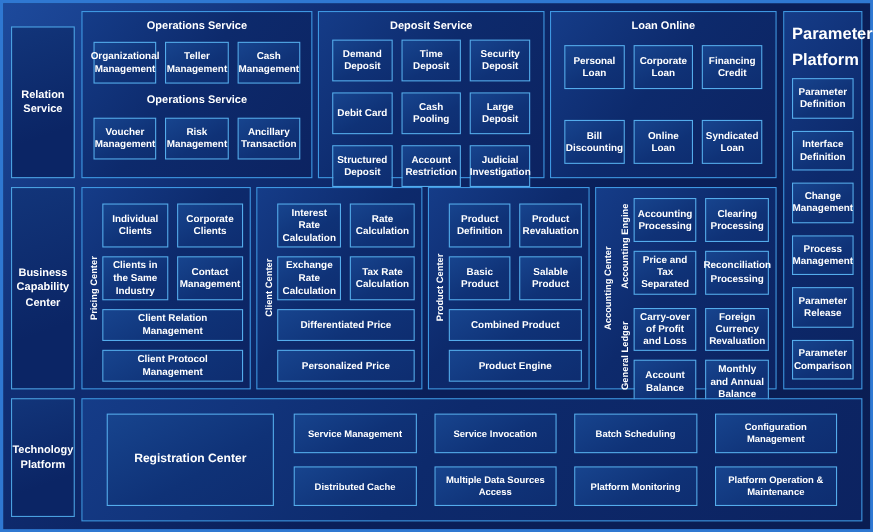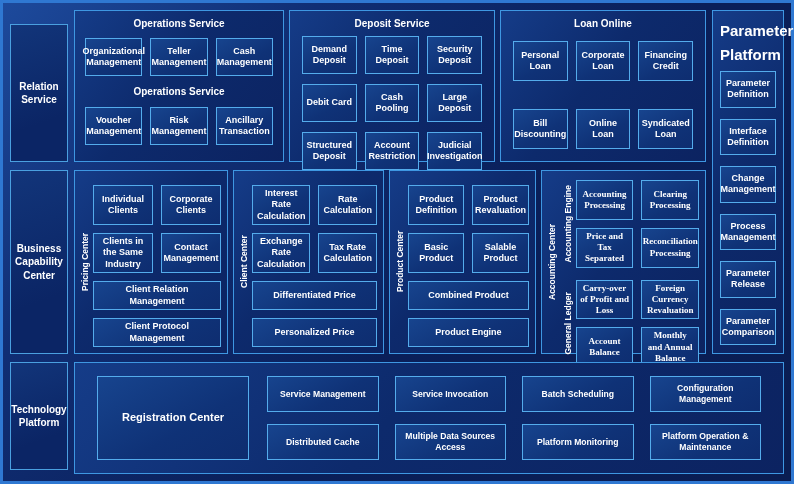--- a/index.html
+++ b/index.html
@@ -59,21 +59,21 @@
     width:16px; display:flex; align-items:center; justify-content:center;
   }
   .center-body { flex:1; display:flex; flex-direction:column; gap:8px; padding-top:9px; min-width:0; }
   .grid2 { display:grid; grid-template-columns:repeat(2,1fr); gap:8px; }
   .grid2 .box { height:40px; }
   .box.wide { height:34px; }
   .p-pricing { flex:1.02; } .p-client { flex:1.0; } .p-product { flex:0.97; } .p-acct { flex:1.1; }
   .acct-groups { flex:1; display:flex; flex-direction:column; gap:12px; padding-top:4px; min-width:0; }
   .acct-group { display:flex; flex:1; min-width:0; }
   .acct-group .grid2 { flex:1; grid-auto-rows:1fr; }
-  .acct-group .grid2 .box { height:auto;font-family:Liberation Serif, serif; }
+  .acct-group .grid2 .box { height:auto; }
   
   .panel-tech { grid-column:2 / 4; grid-row:3; flex-direction:row; gap:18px; padding:13px 22px; align-items:stretch; }
   .reg-box { width:152px; font-size:11px; }
   .tech-grid { flex:1; display:grid; grid-template-columns:repeat(4,1fr); gap:12px 16px; }
   .tech-grid .box { font-size:8.6px; }
 </style>
 </head>
 <body>
 
 <div class="root">

